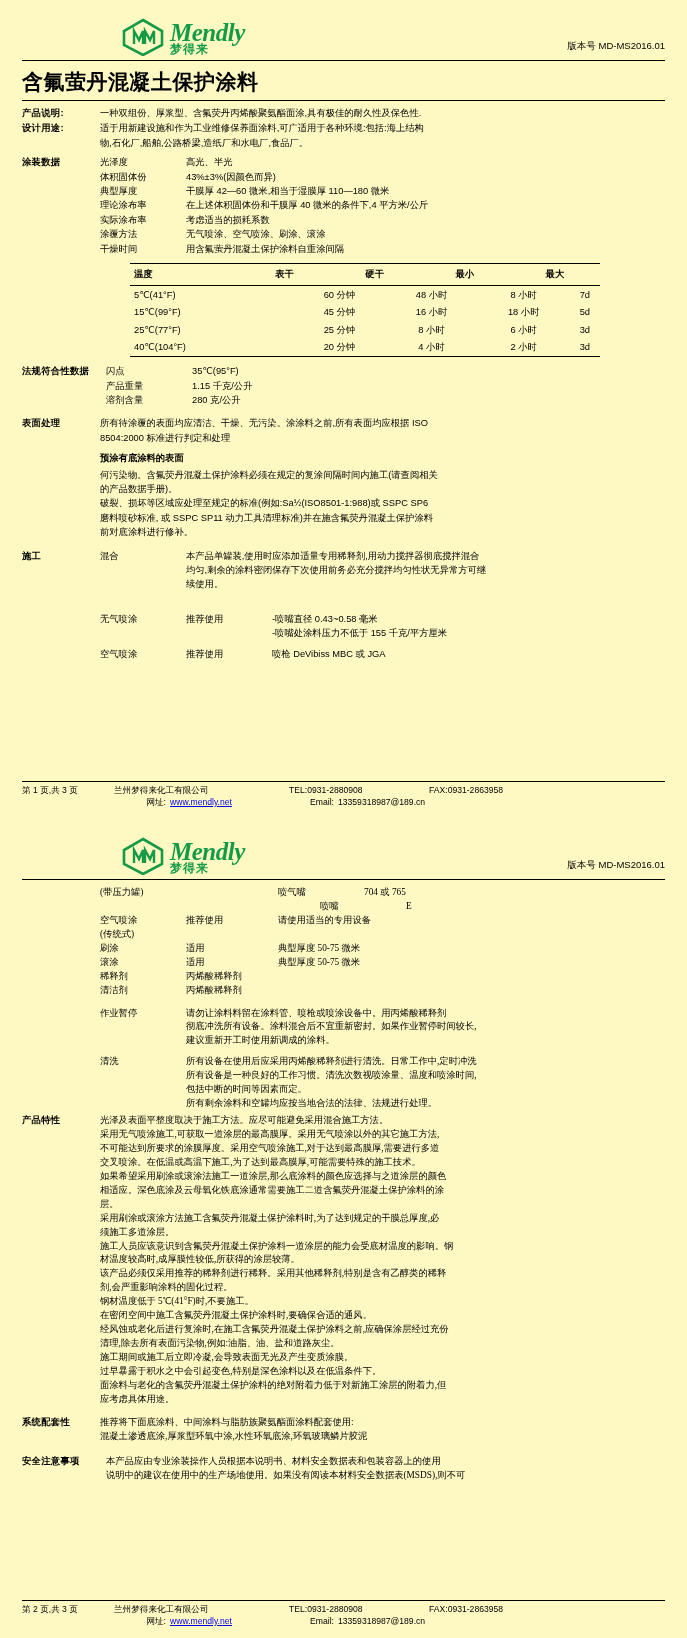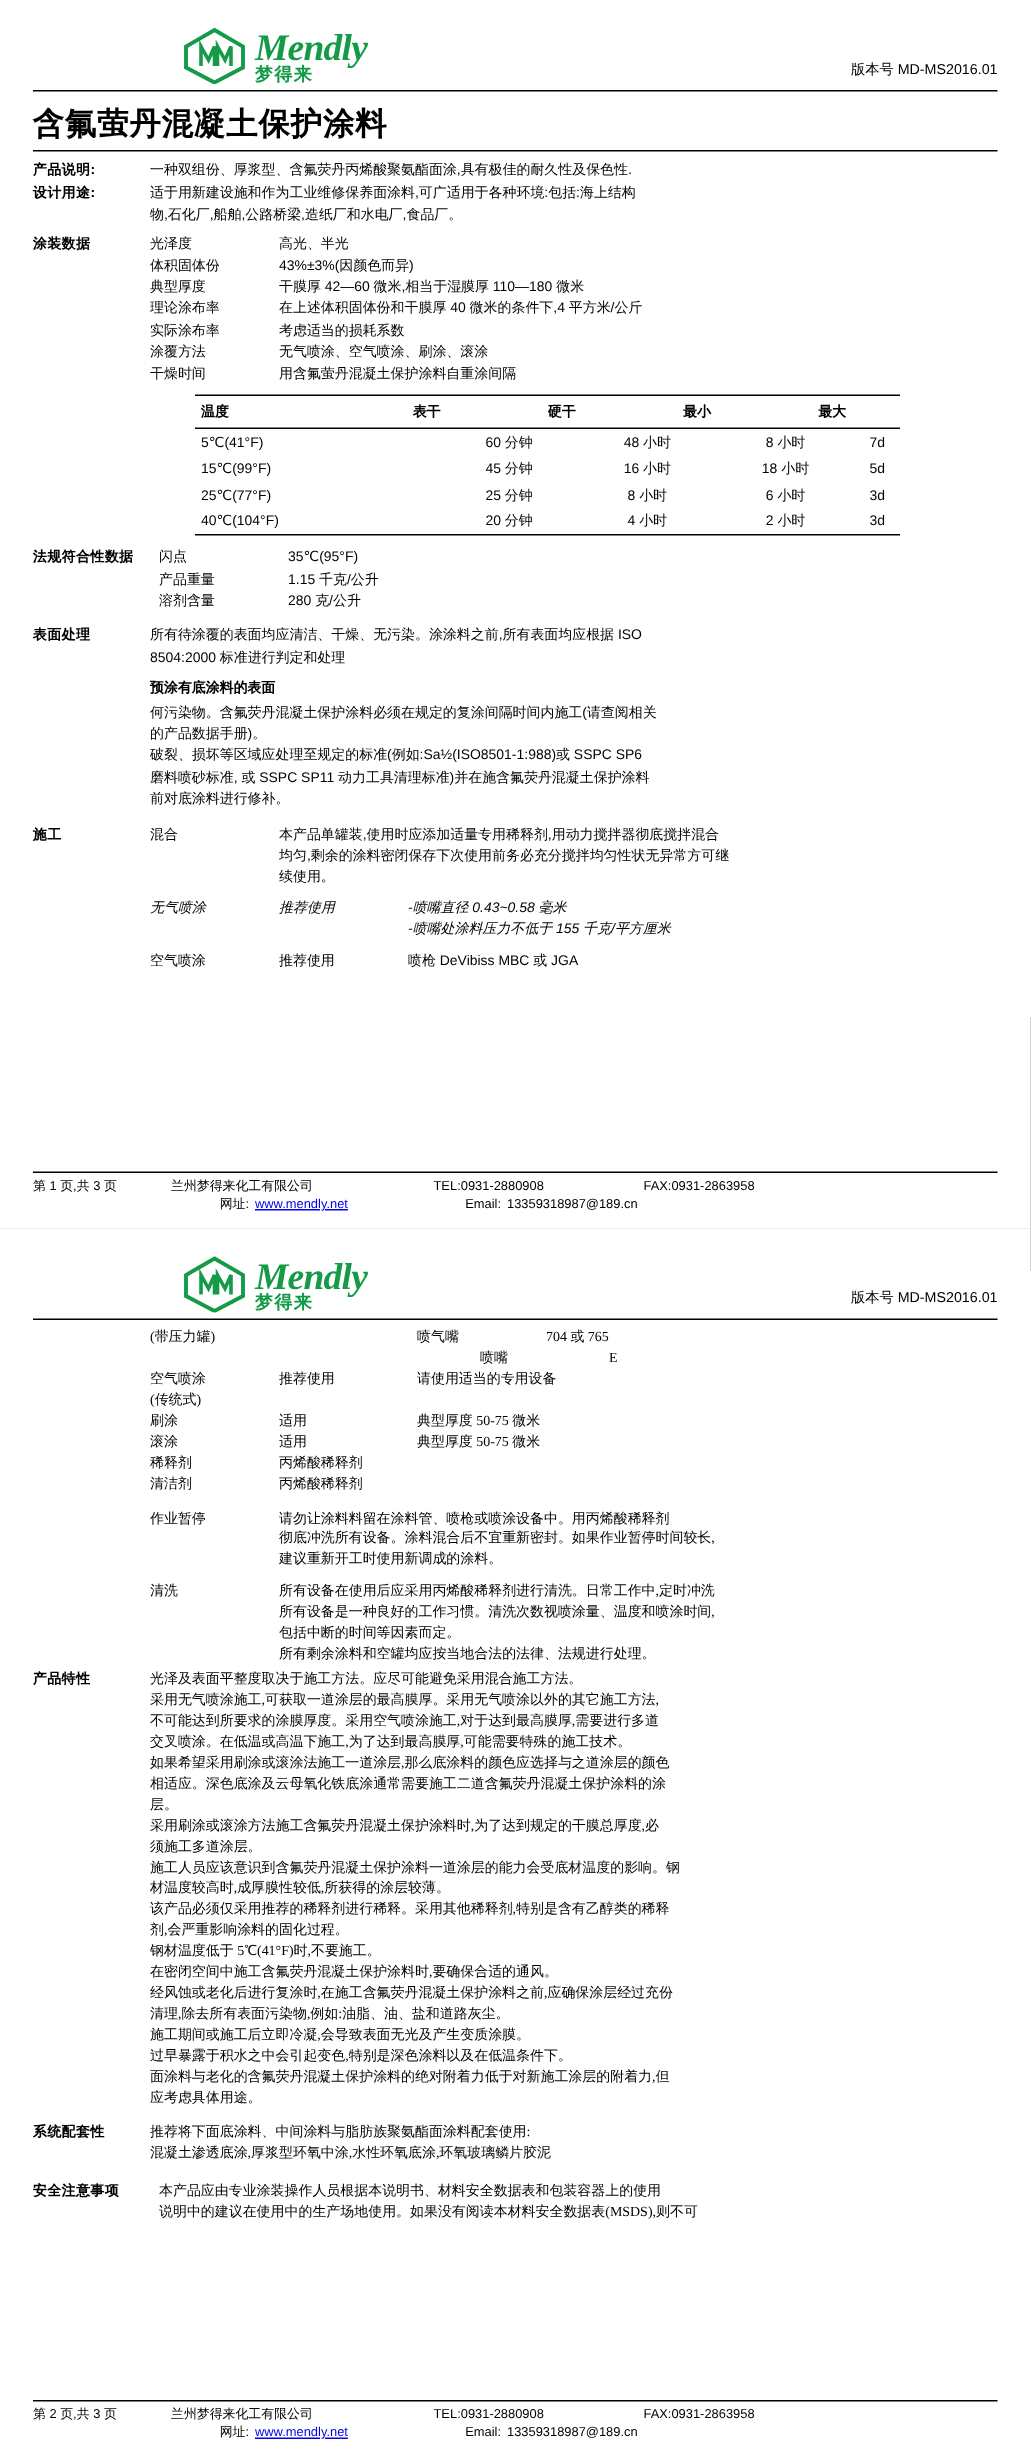--- a/index.html
+++ b/index.html
@@ -1,19 +1,19 @@
 <!DOCTYPE html>
 <html><head>
 <meta charset="utf-8">
 <style>
   html,body{margin:0;padding:0;background:#b8b8b8;}
   body{font-family:"Liberation Sans","DejaVu Sans",sans-serif;}
   .page{
     width:687px;
-    background:#ffffff;
+    background:#fef9c3;
     margin:0 auto;
     position:relative;
     box-sizing:border-box;
     padding:18px 22px 8px 22px;
   }
   .page1{height:819px;}
   .page2{height:819px;}
 
   
   .doc-head{
@@ -250,21 +250,21 @@
       <div class="lbl">施工</div>
       <div class="val">
         <div class="sub">
           <div class="k">混合</div>
           <div class="v">
             <div>本产品单罐装,使用时应添加适量专用稀释剂,用动力搅拌器彻底搅拌混合</div>
             <div>均匀,剩余的涂料密闭保存下次使用前务必充分搅拌均匀性状无异常方可继</div>
             <div>续使用。</div>
           </div>
         </div>
-        <div class="sub" style="margin-top:6px;font-style:italic;">
+        <div class="sub" style="margin-top:20px;">
           <div class="k">无气喷涂</div>
           <div class="v">
             <div style="display:flex;">
               <div style="width:86px;flex:0 0 86px;">推荐使用</div>
               <div>-喷嘴直径 0.43~0.58 毫米</div>
             </div>
             <div style="padding-left:86px;">-喷嘴处涂料压力不低于 155 千克/平方厘米</div>
           </div>
         </div>
         <div class="sub" style="margin-top:6px;">

